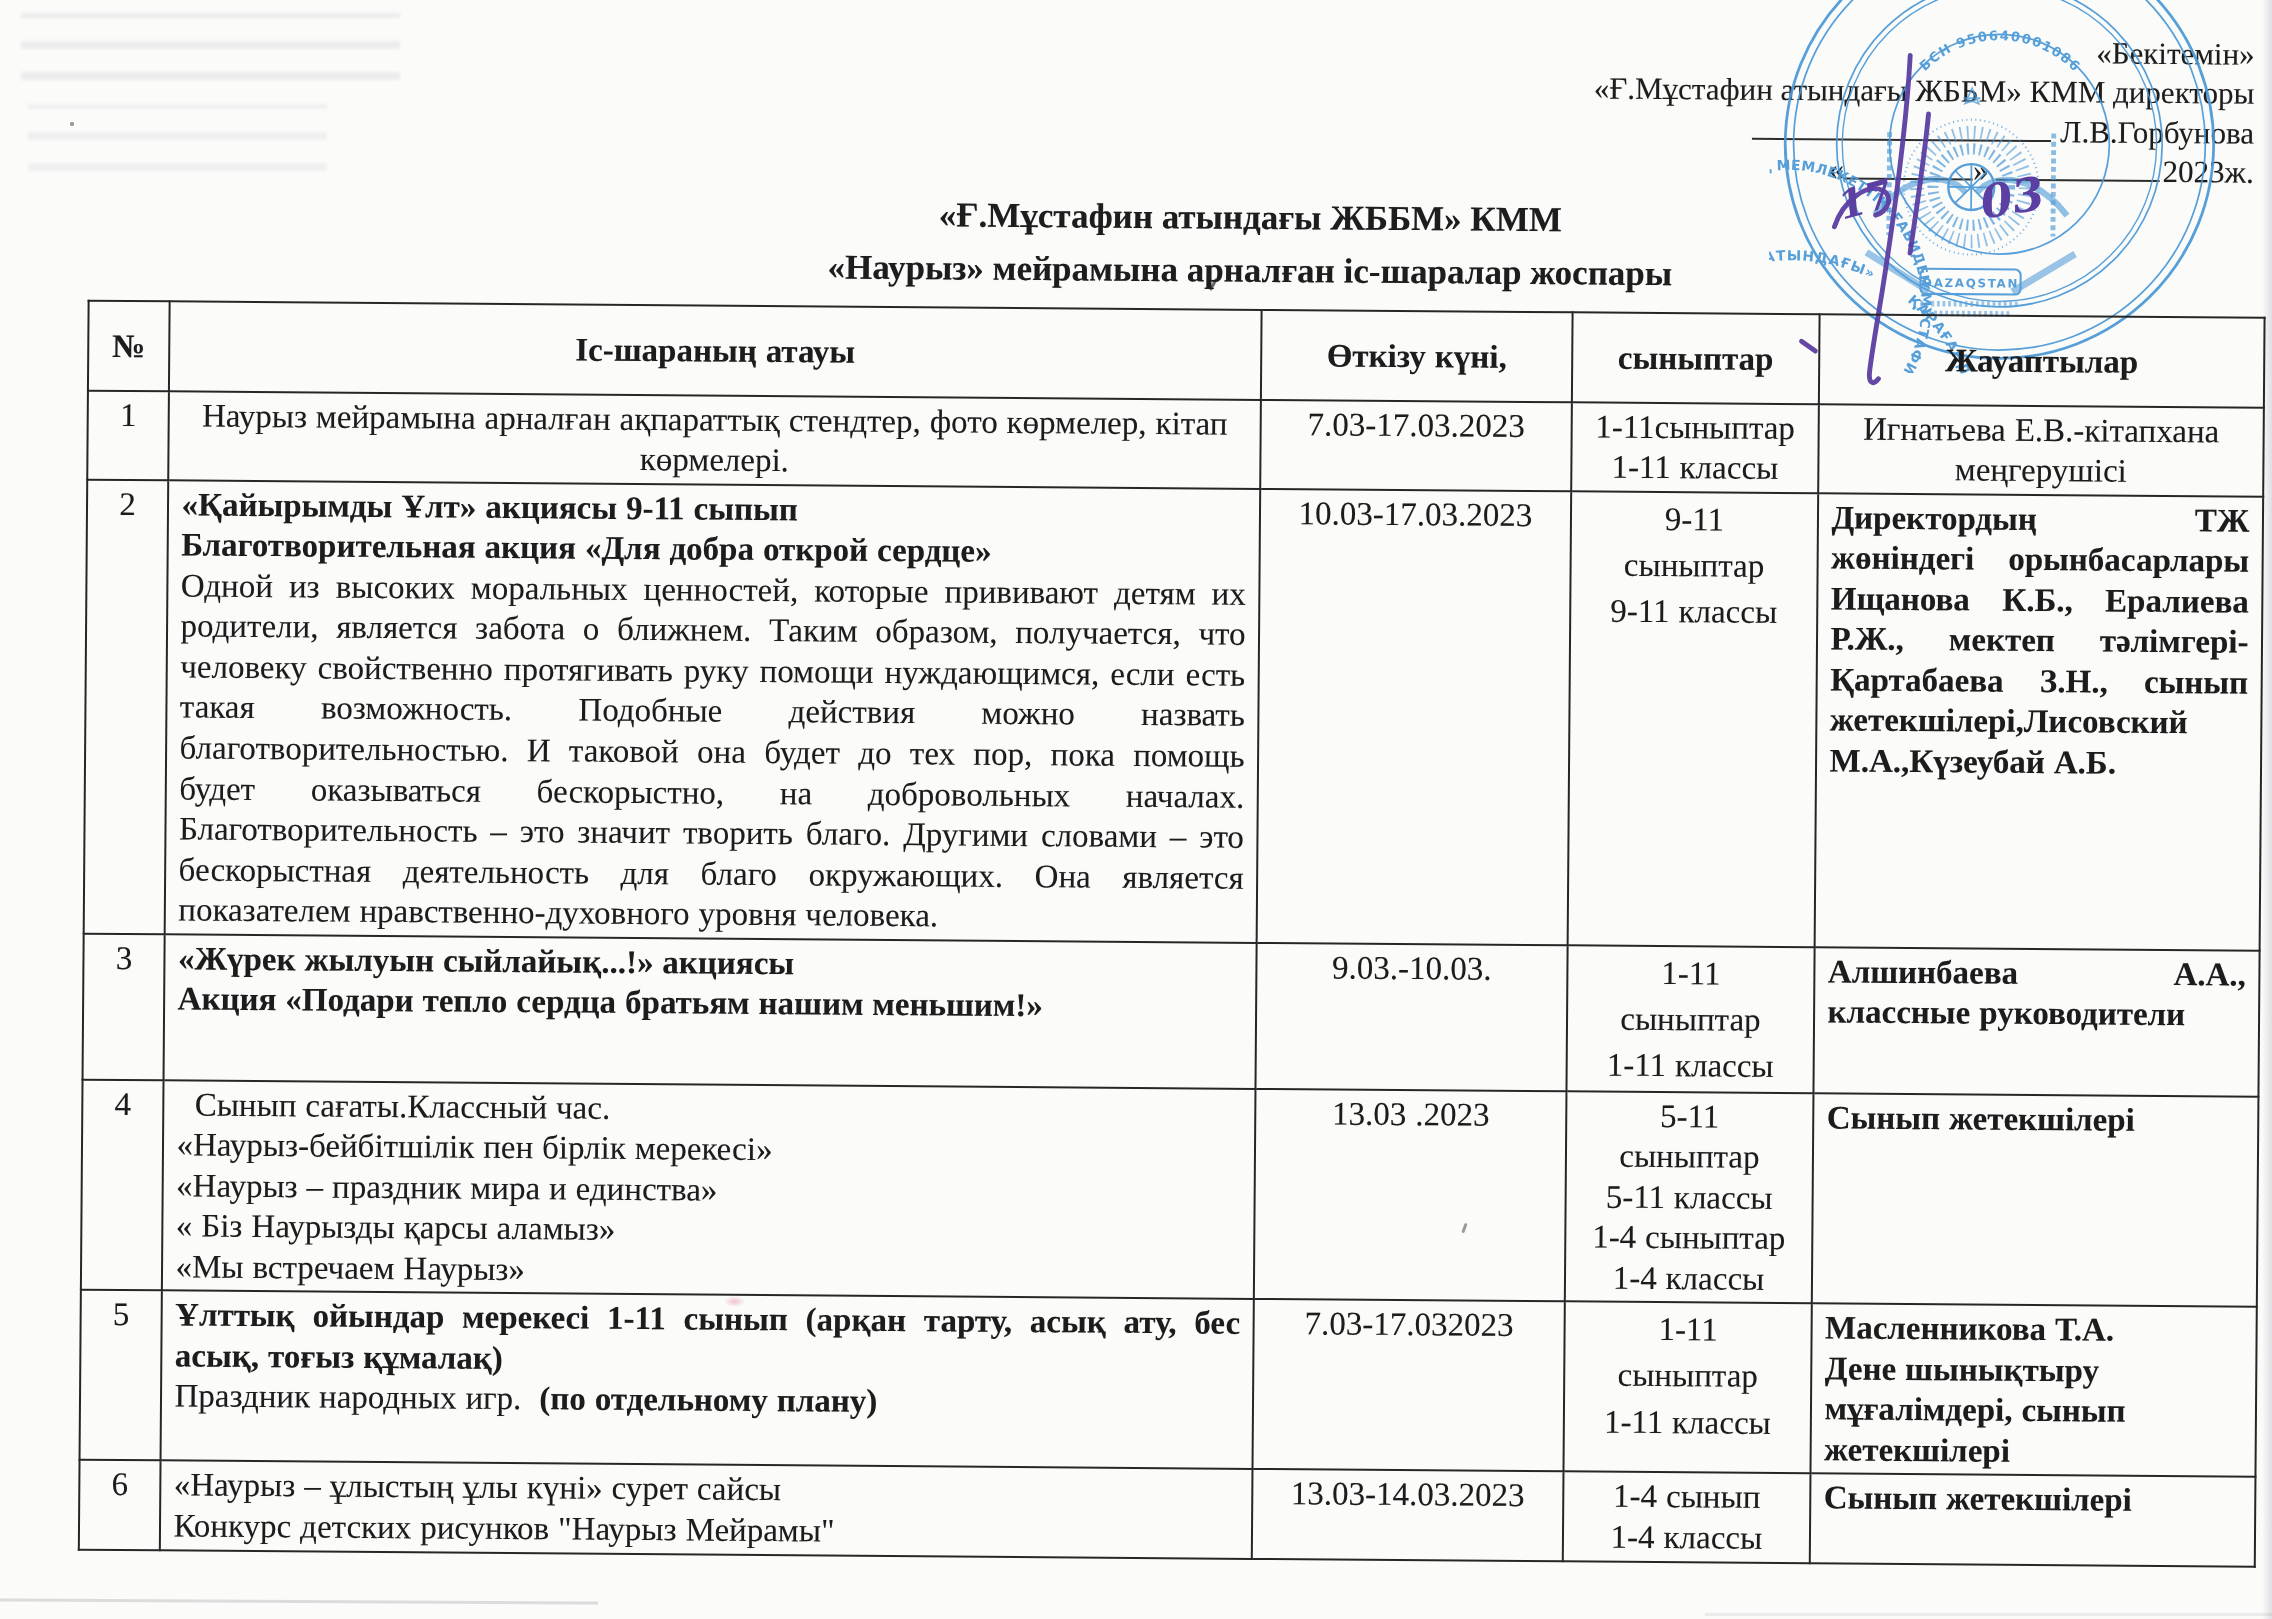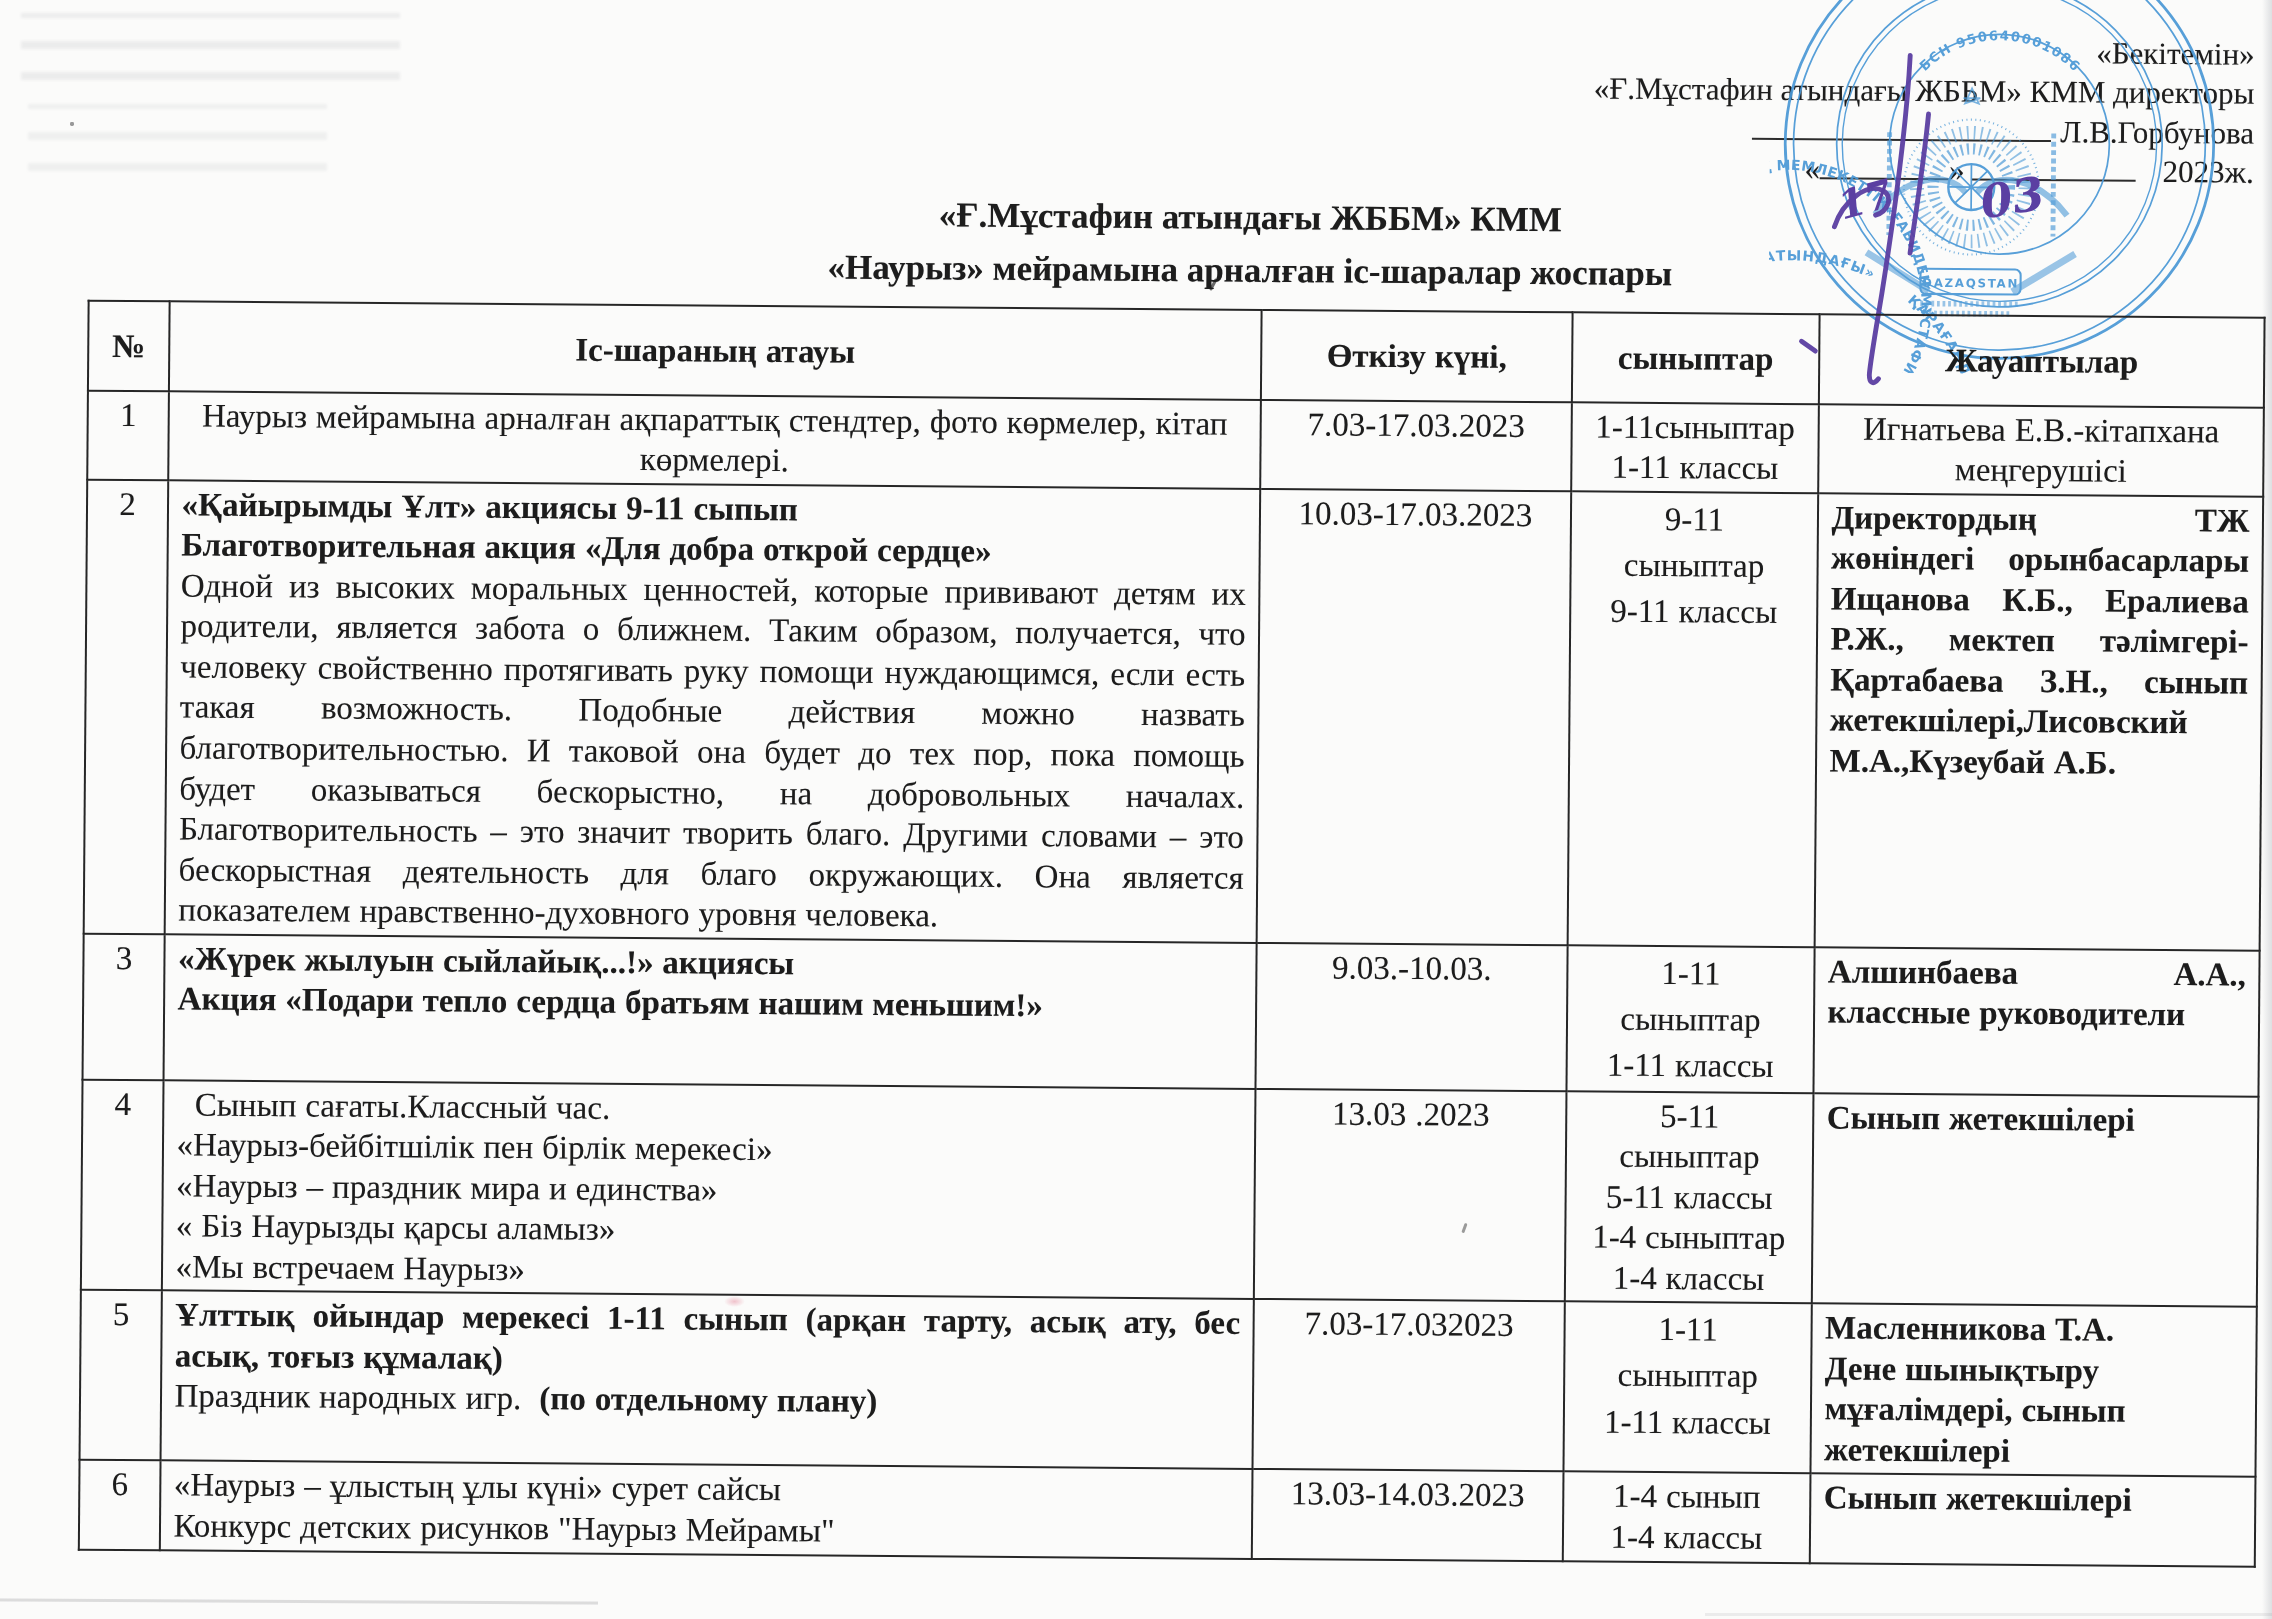--- a/index.html
+++ b/index.html
@@ -14,21 +14,21 @@
   
   .approval{
     position:absolute;left:1420px;top:18px;width:835px;
     text-align:right;font-size:31px;line-height:1.25;
     text-shadow:0 0 0.7px rgba(25,25,25,.35);
   }
   .approval .blank{display:inline-block;border-bottom:2.1px solid #2c2c2c;height:28px;vertical-align:baseline;}
   .approval .blank.sig{width:299px;margin-right:9.7px;}
   .approval .blank.b1{width:129px;}
   .approval .blank.b2{width:164px;margin-left:7px;}
-  .approval .yr{margin-left:27px;}
+  .approval .yr{margin-left:3px;}
   
   .doc-title{
     position:absolute;left:619px;top:182px;width:1266px;
     text-align:center;font-weight:bold;font-size:35px;line-height:1.5;
     text-shadow:0 0 0.7px rgba(25,25,25,.4);
   }
   
   table.doc{
     position:absolute;left:90px;top:299px;width:2175px;
     border-collapse:collapse;table-layout:fixed;

